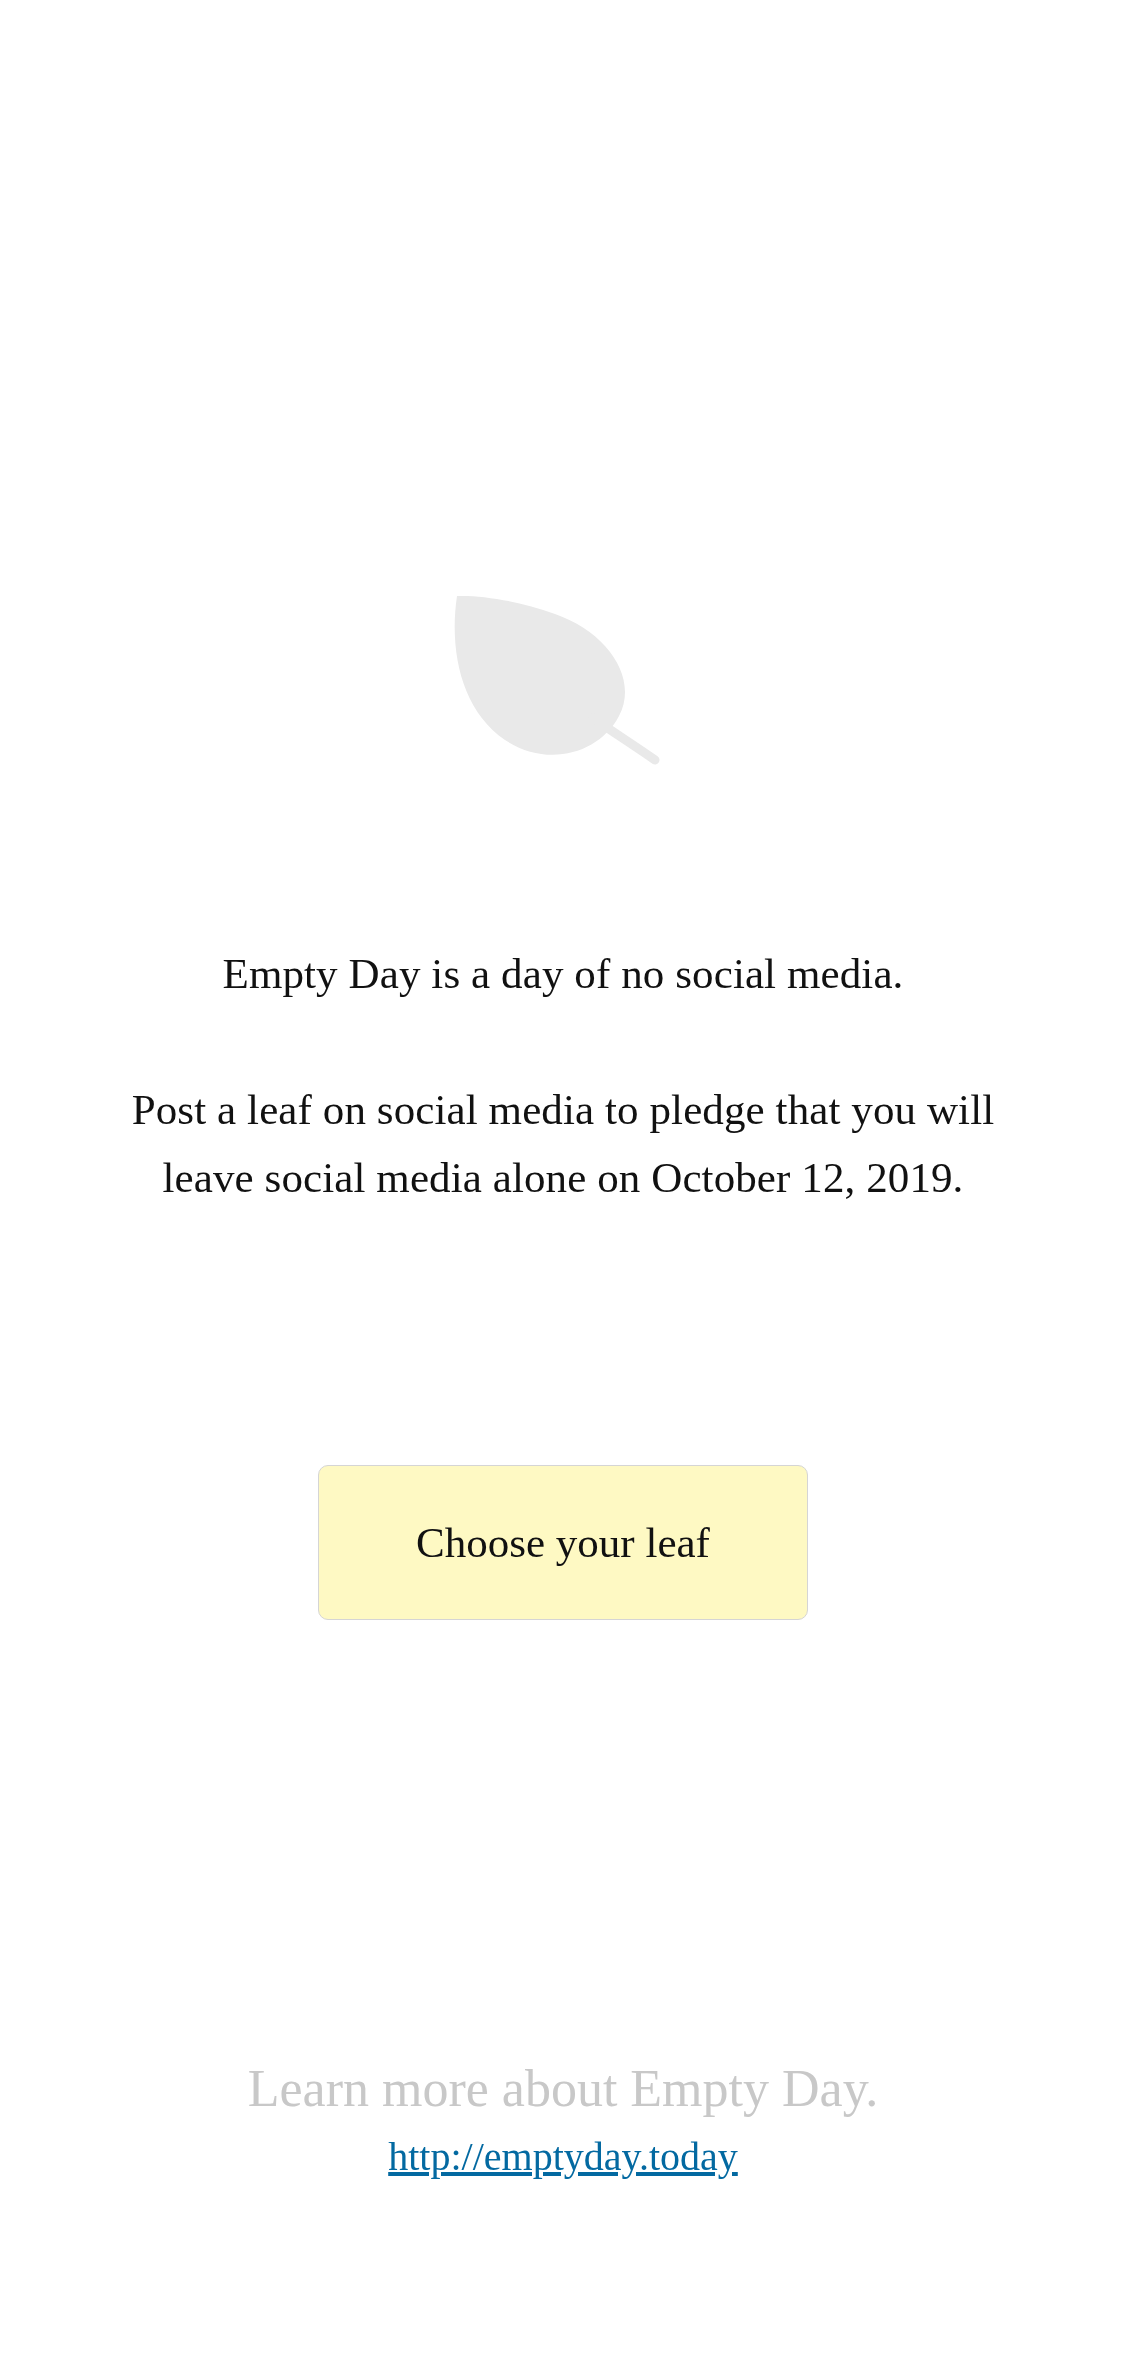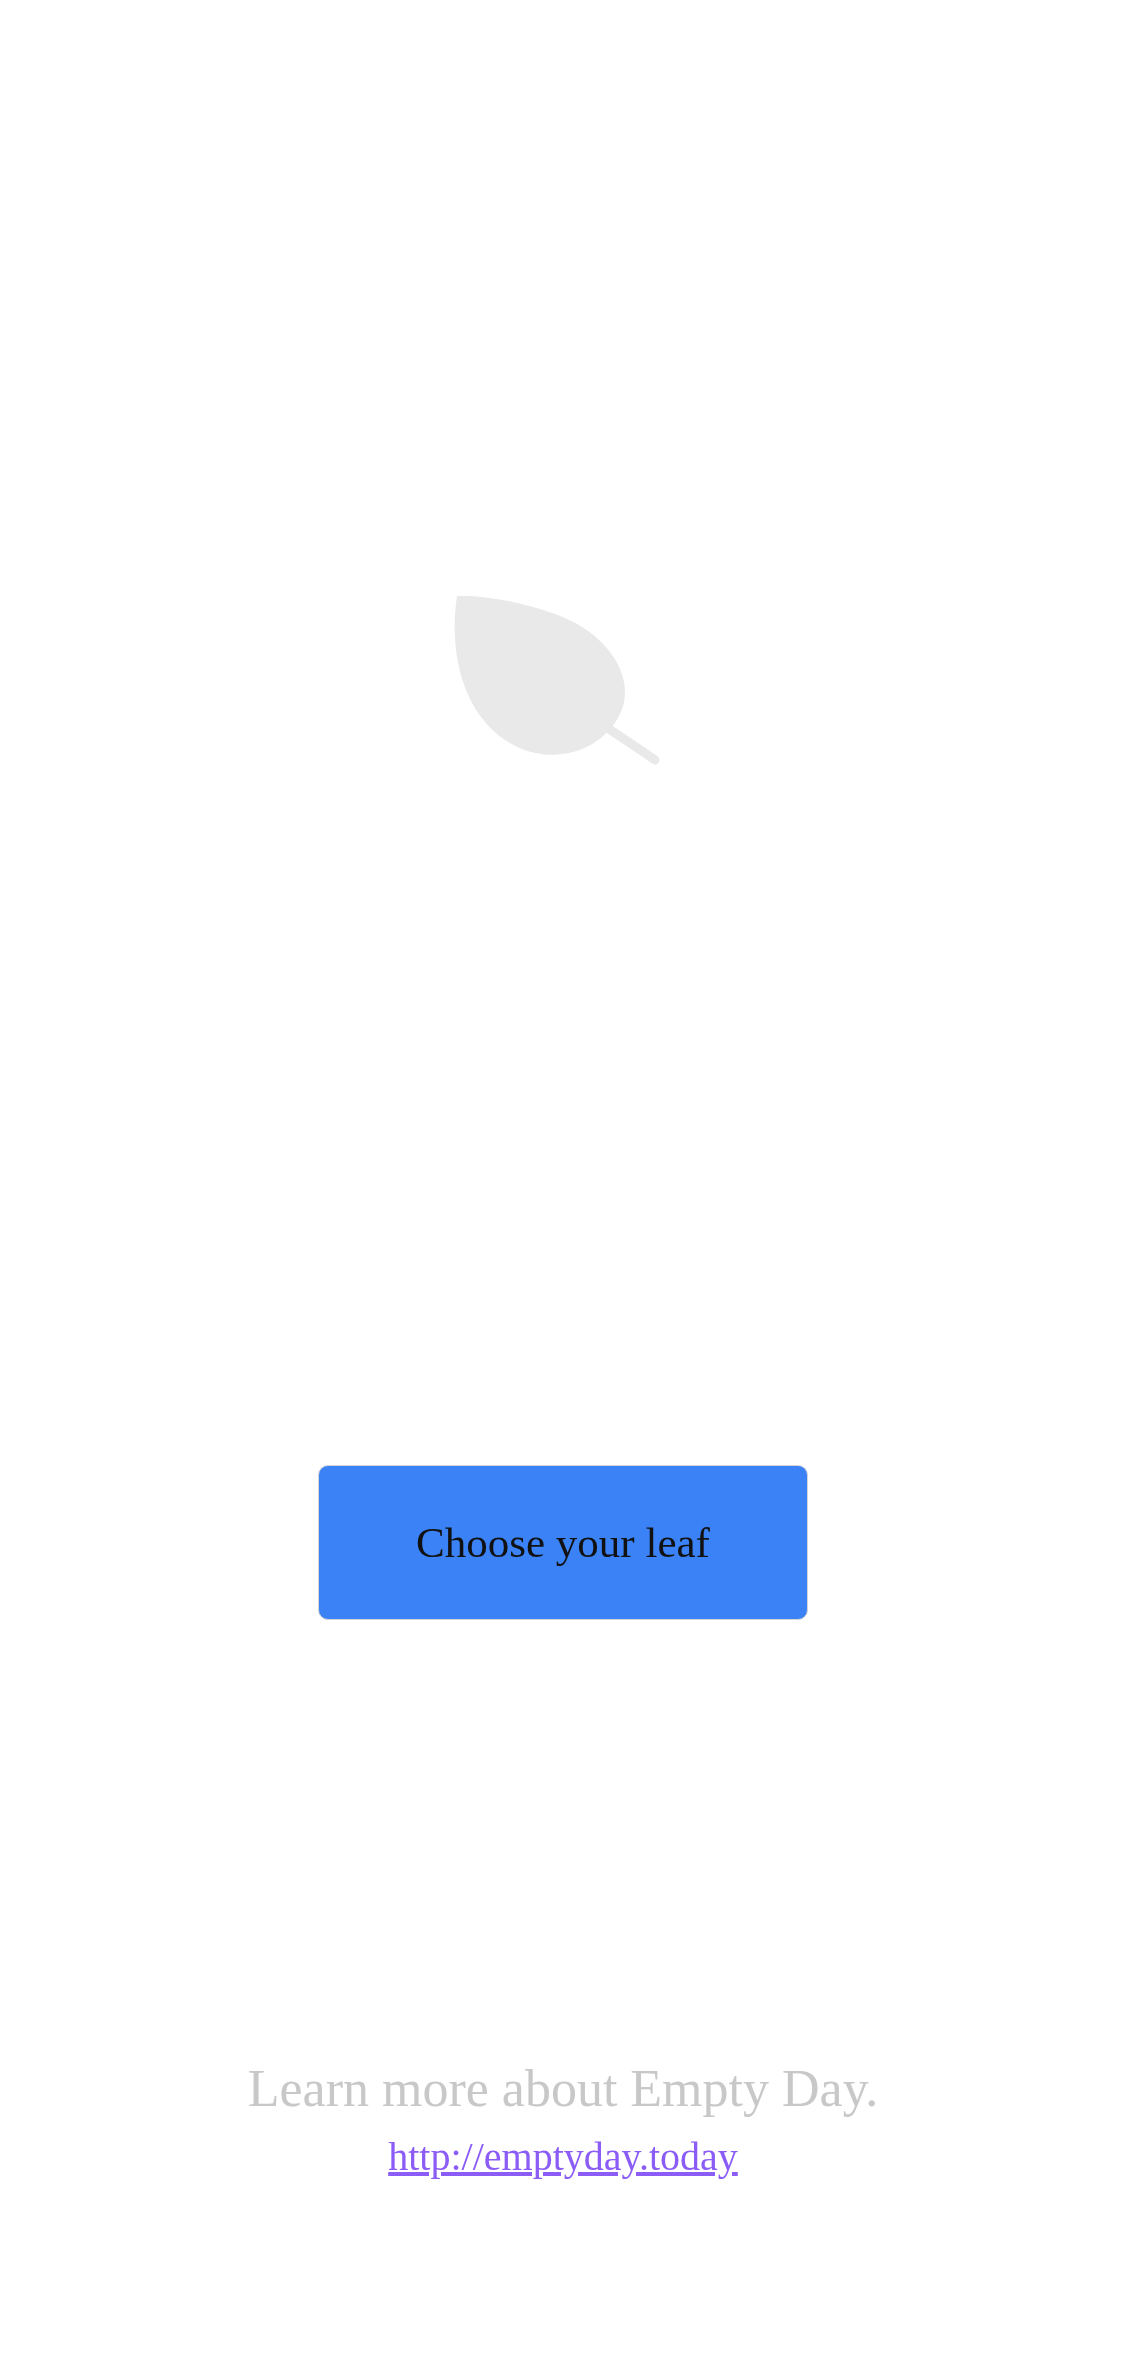--- a/index.html
+++ b/index.html
@@ -63,21 +63,21 @@
     left: 0;
     right: 0;
     display: flex;
     justify-content: center;
   }
   .cta-button {
     width: 490px;
     height: 155px;
     border: 1px solid #d5d5d5;
     border-radius: 10px;
-    background: #3b82f6;
+    background: #fef9c3;
     color: #111111;
     font-family: "Liberation Serif", serif;
     font-size: 43px;
     line-height: 153px;
     text-align: center;
     cursor: pointer;
     padding: 0;
     box-sizing: border-box;
   }
   .footer {
@@ -89,37 +89,42 @@
   }
   .footer .note {
     font-size: 52px;
     line-height: 68px;
     color: #c8c8c8;
   }
   .footer .link {
     display: inline-block;
     font-size: 40px;
     line-height: 68px;
-    color: #8b5cf6;
+    color: #0369a1;
   }
 </style>
 </head>
 <body>
 
 <div class="page">
 
   <div class="leaf-wrap">
     <span>
       <svg width="240" height="210" viewBox="0 0 240 210" xmlns="http://www.w3.org/2000/svg" aria-hidden="true">
         <path d="M14 6 C 6 60, 18 120, 62 150 C 104 178, 156 164, 176 126 C 196 88, 164 42, 112 24 C 76 11, 38 5, 14 6 Z" fill="#e9e9e9"></path>
         <path d="M150 128 C 170 142, 192 156, 212 170" stroke="#e9e9e9" stroke-width="9" fill="none" stroke-linecap="round"></path>
       </svg>
     </span>
   </div>
 
+  <div class="intro">
+    <div class="line1">Empty Day is a day of no social media.</div>
+    <div class="spacer"></div>
+    <div class="line2">Post a leaf on social media to pledge that you will leave social media alone on October 12, 2019.</div>
+  </div>
 
   <div class="cta-wrap">
     <button class="cta-button">Choose your leaf</button>
   </div>
 
   <div class="footer">
     <div class="note">Learn more about Empty Day.</div>
     <a class="link" href="#">http://emptyday.today</a>
   </div>
 

